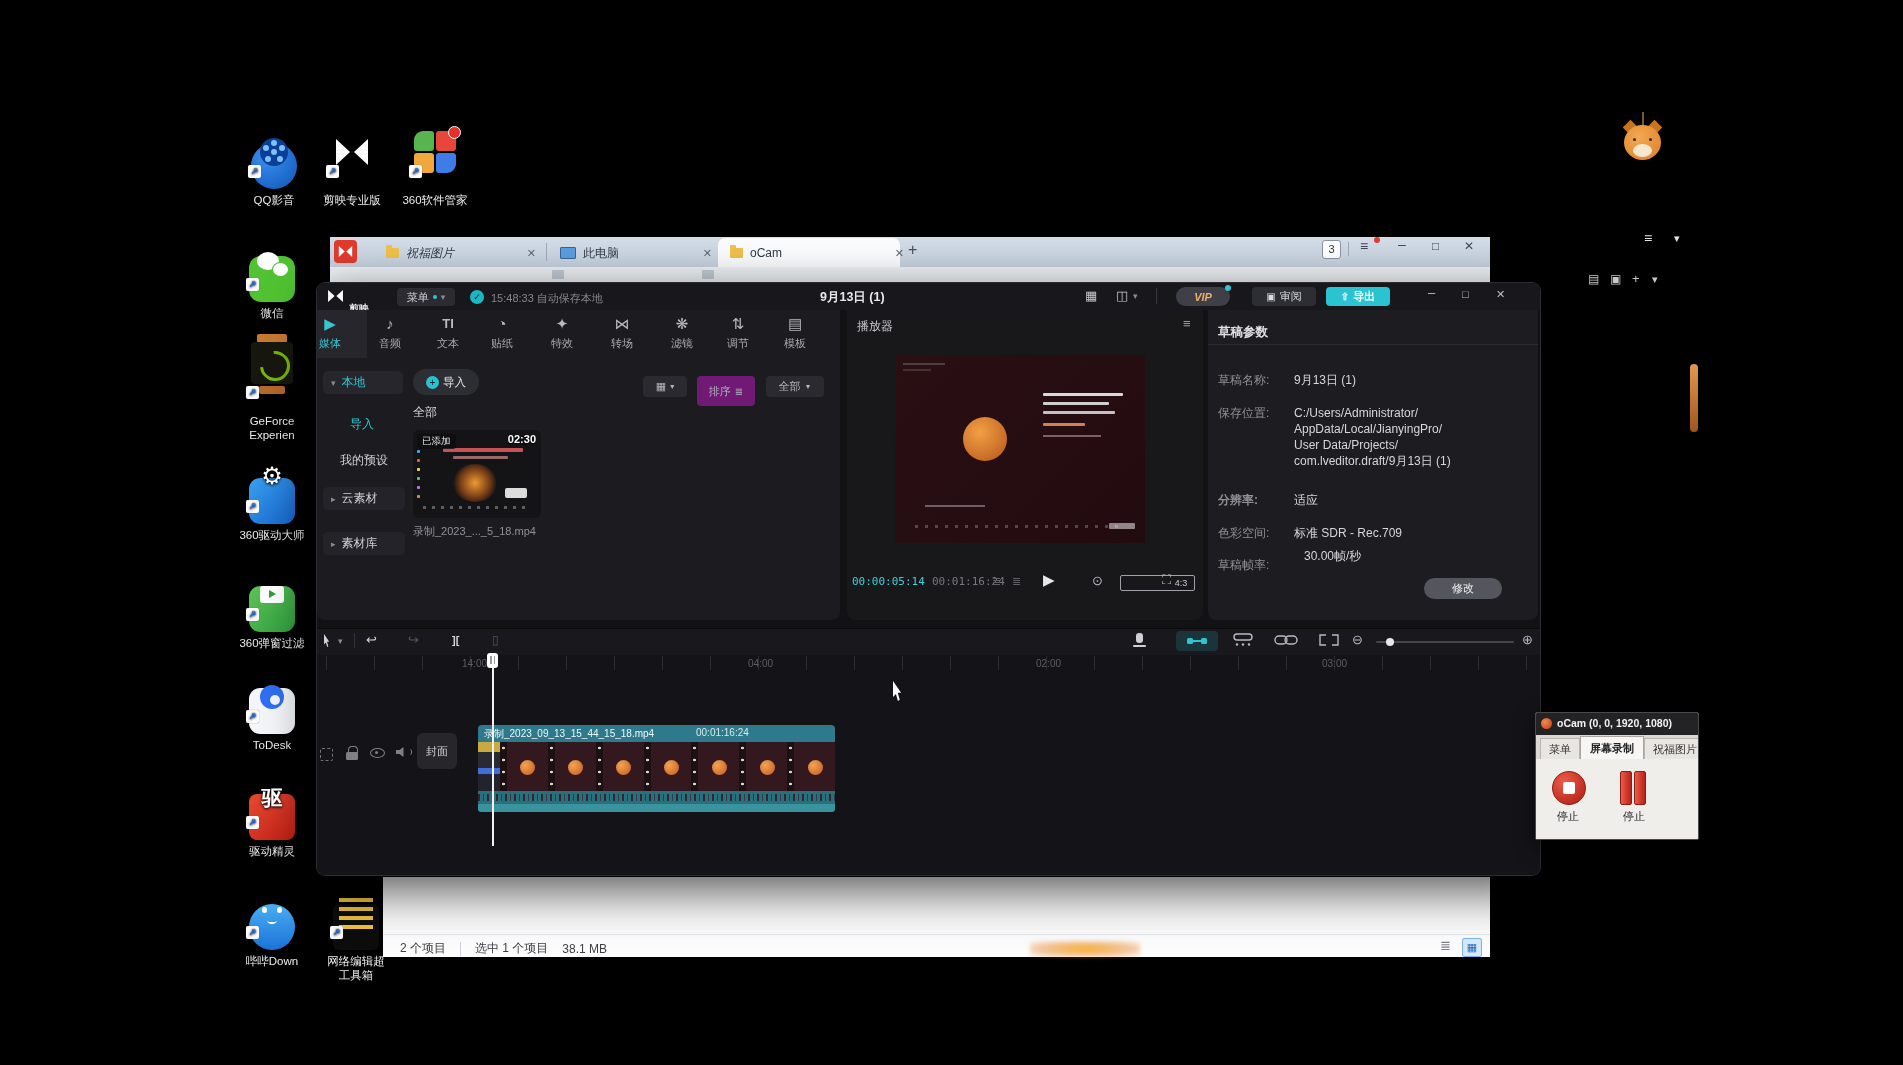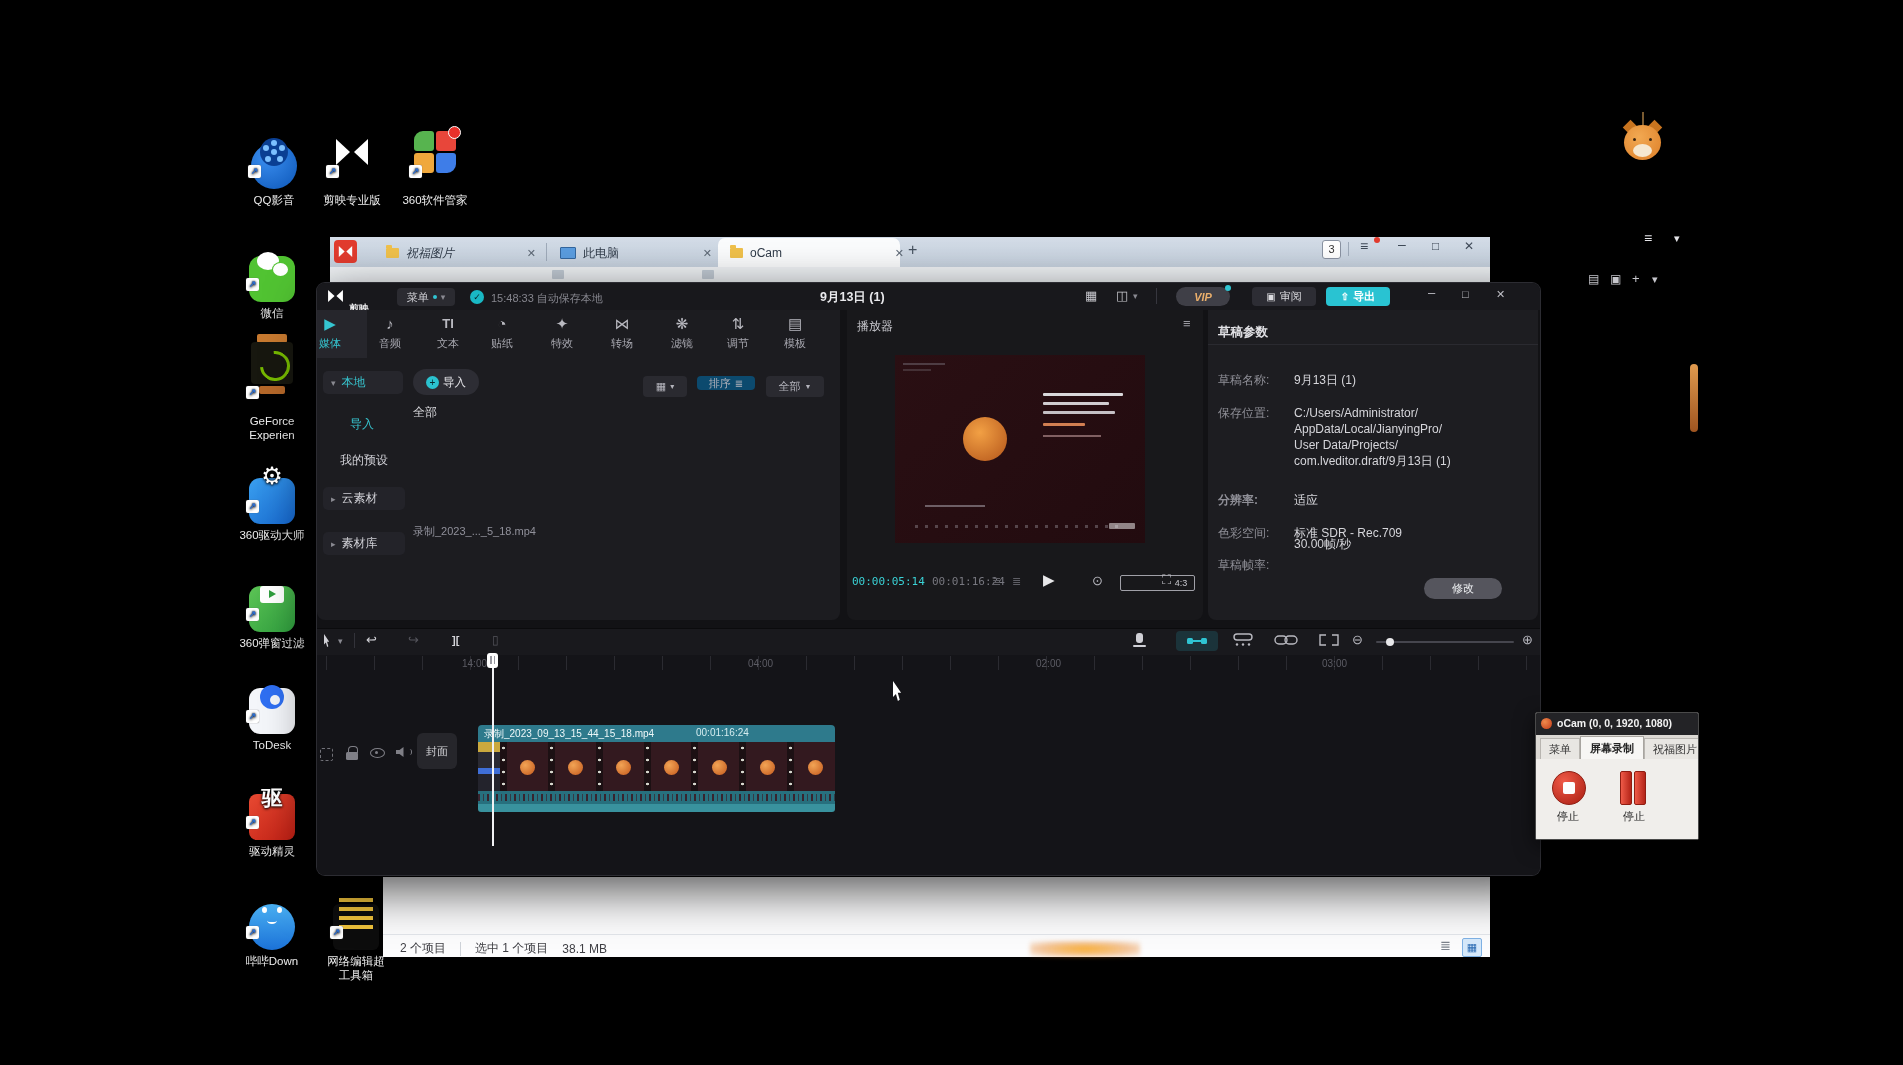--- a/index.html
+++ b/index.html
@@ -323,30 +323,45 @@
   </div>
 
   <div class="pill" style="left:413px;top:369px;width:66px;height:26px;background:#2d2d34;border-radius:14px;font-size:11.5px;color:#e6e6ea;">
     <span style="width:13px;height:13px;border-radius:50%;background:#2bc2cf;color:#062a2e;font-size:10px;line-height:13px;text-align:center;display:inline-block;">+</span>
     <span>导入</span>
   </div>
   <div class="pill" style="left:643px;top:376px;width:44px;height:21px;background:#2a2a30;font-size:11px;color:#b4b4bc;">
     <span>▦</span>
     <span style="font-size:8px;">▾</span>
   </div>
-  <div class="pill" style="left:697px;top:376px;width:58px;height:14px;background:#0c4a6e;font-size:11px;color:#b4b4bc;">
+  <div class="pill" style="left:697px;top:376px;width:58px;height:30px;background:#701a75;font-size:11px;color:#b4b4bc;">
     <span>排序</span>
     <span style="font-size:10px;">≣</span>
   </div>
   <div class="pill" style="left:766px;top:376px;width:58px;height:21px;background:#2a2a30;font-size:11px;color:#b4b4bc;">
     <span>全部</span>
     <span style="font-size:7px;">▼</span>
   </div>
   <span class="a" style="left:413px;top:404px;font-size:12px;color:#d8d8dc;">全部</span>
 
+  <div class="a" style="left:413px;top:430px;width:128px;height:88px;border-radius:6px;background:#141417;overflow:hidden;">
+    <div class="a" style="left:30px;top:18px;width:80px;height:4px;background:rgba(230,95,95,.85);border-radius:1px;"></div>
+    <div class="a" style="left:40px;top:26px;width:55px;height:3px;background:rgba(245,160,160,.6);border-radius:1px;"></div>
+    <div class="thdot" style="left:4px;top:20px;background:#4aa3ff;"></div>
+    <div class="thdot" style="left:4px;top:29px;background:#f05a4f;"></div>
+    <div class="thdot" style="left:4px;top:38px;background:#ffd24a;"></div>
+    <div class="thdot" style="left:4px;top:47px;background:#58c26a;"></div>
+    <div class="thdot" style="left:4px;top:56px;background:#b07cf0;"></div>
+    <div class="thdot" style="left:4px;top:65px;background:#f08a3c;"></div>
+    <div class="a" style="left:40px;top:34px;width:44px;height:38px;border-radius:50%;background:radial-gradient(circle,rgba(250,160,50,.95),rgba(190,85,20,.5) 55%,transparent 75%);"></div>
+    <div class="a" style="left:92px;top:58px;width:22px;height:10px;background:rgba(255,255,255,.85);border-radius:2px;"></div>
+    <div class="a" style="left:10px;top:76px;width:108px;height:3px;background:repeating-linear-gradient(90deg,rgba(200,200,210,.4) 0 3px,transparent 3px 9px);"></div>
+    <div class="a" style="left:4px;top:4px;padding:1px 5px;background:rgba(12,12,14,.8);border-radius:3px;font-size:9.5px;color:#ececf0;">已添加</div>
+    <span class="a" style="right:5px;top:3px;font-size:11px;font-weight:bold;color:#fff;text-shadow:0 1px 2px #000;">02:30</span>
+  </div>
   <span class="a" style="left:413px;top:524px;font-size:11px;color:#90909a;">录制_2023_..._5_18.mp4</span>
 
   <div class="a" style="left:847px;top:310px;width:356px;height:310px;background:#18181b;border-radius:0 0 8px 8px;"></div>
   <span class="a" style="left:857px;top:318px;font-size:12px;color:#c9c9cf;">播放器</span>
   <span class="a" style="left:1183px;top:316px;font-size:13px;color:#9a9aa2;">≡</span>
 
   <div class="a" style="left:895px;top:355px;width:250px;height:188px;background:linear-gradient(135deg,#2a0f13,#220b0f);">
     <div class="a" style="left:8px;top:8px;width:42px;height:2px;background:rgba(150,150,160,.35);"></div>
     <div class="a" style="left:8px;top:14px;width:28px;height:2px;background:rgba(150,150,160,.25);"></div>
     <div class="a" style="left:68px;top:62px;width:44px;height:44px;border-radius:50%;background:radial-gradient(circle at 38% 35%,#f2a044,#b4551a);"></div>
@@ -378,21 +393,21 @@
   <span class="paramlab" style="top:405px;">保存位置:</span>
   <span class="paramval" style="top:405px;">C:/Users/Administrator/
 AppData/Local/JianyingPro/
 User Data/Projects/
 com.lveditor.draft/9月13日 (1)</span>
   <span class="paramlab" style="top:492px;font-weight:bold;">分辨率:</span>
   <span class="paramval" style="top:492px;">适应</span>
   <span class="paramlab" style="top:525px;">色彩空间:</span>
   <span class="paramval" style="top:525px;">标准 SDR - Rec.709</span>
   <span class="paramlab" style="top:557px;">草稿帧率:</span>
-  <span class="paramval" style="top:536px;">30.00帧/秒</span>
+  <span class="paramval" style="top:548px;margin-left:10px;">30.00帧/秒</span>
   <div class="pill" style="left:1424px;top:578px;width:78px;height:21px;background:#55555d;border-radius:11px;font-size:11px;color:#eef0f2;">
     <span>修改</span>
   </div>
 
   <div class="a" style="left:317px;top:628px;width:1223px;height:26px;background:#19191d;border-top:1px solid #0b0b0d;border-bottom:1px solid #0b0b0d;"></div>
   <div class="a" style="left:324px;top:634px;width:9px;height:13px;background:#d0d0d6;clip-path:polygon(0 0,0 80%,21% 65%,35% 100%,48% 94%,34% 59%,58% 59%);"></div>
   <span class="a" style="left:338px;top:636px;font-size:9px;color:#8a8a92;">▾</span>
   <div class="a" style="left:354px;top:633px;width:1px;height:15px;background:#33333a;"></div>
   <span class="a" style="left:366px;top:632px;font-size:13px;color:#d5d5da;">↩</span>
   <span class="a cc-dim" style="left:408px;top:632px;font-size:13px;">↪</span>

